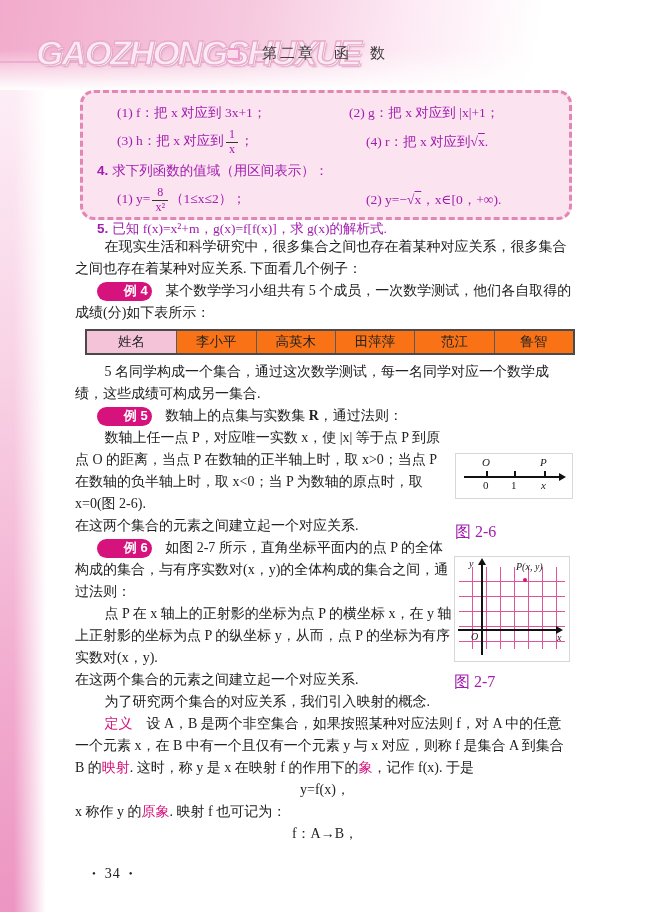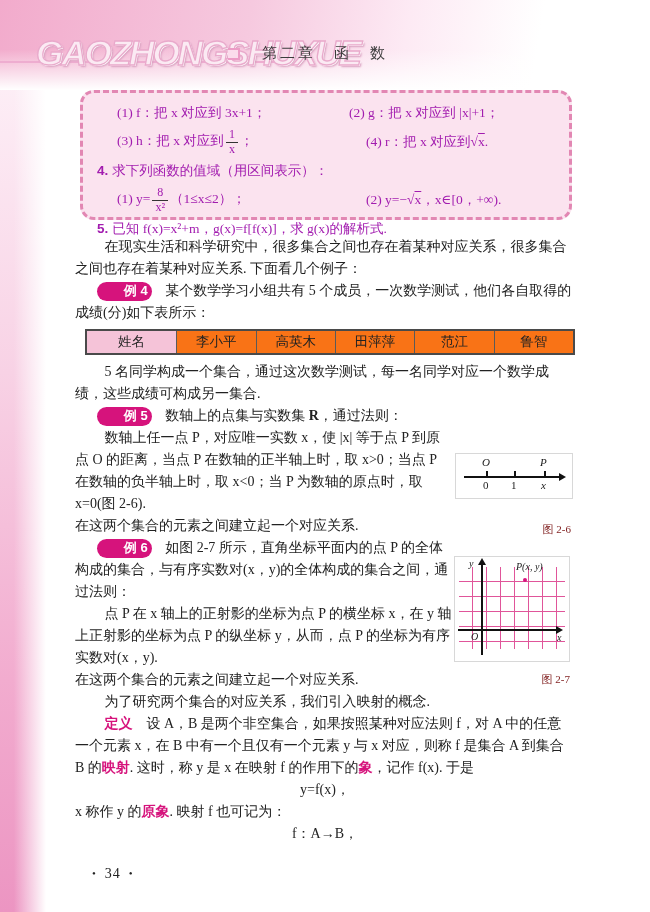--- a/index.html
+++ b/index.html
@@ -44,42 +44,42 @@
   .content{position:absolute;left:75px;top:236px;width:500px;font-size:14px;line-height:22px;}
   .sec-title{color:#d6137c;font-weight:bold;font-size:15.5px;margin:0 0 3px 25px;
     font-family:"Liberation Sans",sans-serif;}
   p{margin:0;}
   .indent{text-indent:2.1em;}
   .narrow{width:378px;}
   .badge{display:inline-block;background:#d6137c;color:#fff;border-radius:11px;
     padding:0 4px 1px;font-size:13px;font-weight:bold;line-height:18px;margin-right:10px;
     font-family:"Liberation Sans",sans-serif;}
   .badge-line{text-indent:1.6em;}
-  .accent{color:#d6137c;font-weight:bold;}
+  .accent{color:#d6137c;font-weight:normal;}
   .centered{text-align:center;}
   .bold{font-weight:bold;}
 
   
   table.score{border-collapse:collapse;margin:5px 0 6px 10px;font-size:13.5px;
     border:2px solid #4a4a4a;}
   table.score td{border:1px solid #5a5a5a;text-align:center;height:21px;padding:0 6px;}
   td.rowlabel{background:#f5c3d8;width:84px;}
   td.cell{background:#f97316;width:72px;}
 
   
   .fig26{position:absolute;left:455px;top:453px;width:116px;height:44px;background:#fff;
     border:1px solid #d8d8d8;font-size:11px;font-style:italic;}
   .nl-line{position:absolute;left:8px;top:22px;width:96px;height:1.5px;background:#111;}
   .nl-arrow{position:absolute;left:103px;top:18.5px;width:0;height:0;
     border-left:7px solid #111;border-top:4px solid transparent;border-bottom:4px solid transparent;}
   .nl-tick{position:absolute;top:17px;width:1.5px;height:6px;background:#111;}
   .nl-lab-above{position:absolute;top:2px;}
   .nl-lab-below{position:absolute;top:25px;font-style:normal;}
-  .fig-caption{position:absolute;width:116px;text-align:right;font-size:11px;
-    color:#7f1d1d;font-style:normal;}
+  .fig-caption{position:absolute;width:116px;text-align:left;font-size:16px;
+    color:#a21caf;font-style:normal;}
 
   
   .fig27{position:absolute;left:454px;top:556px;width:114px;height:104px;background:#fff;
     border:1px solid #d8d8d8;font-size:10px;font-style:italic;}
   .grid{position:absolute;left:4px;top:10px;right:4px;bottom:12px;
     background:
       repeating-linear-gradient(to right,transparent 0 13px,#e0559a 13px 14px),
       repeating-linear-gradient(to bottom,transparent 0 14px,#e0559a 14px 15px);}
   .yaxis{position:absolute;left:26px;top:6px;width:1.5px;height:92px;background:#111;}
   .yaxis-arrow{position:absolute;left:23px;top:1px;width:0;height:0;

